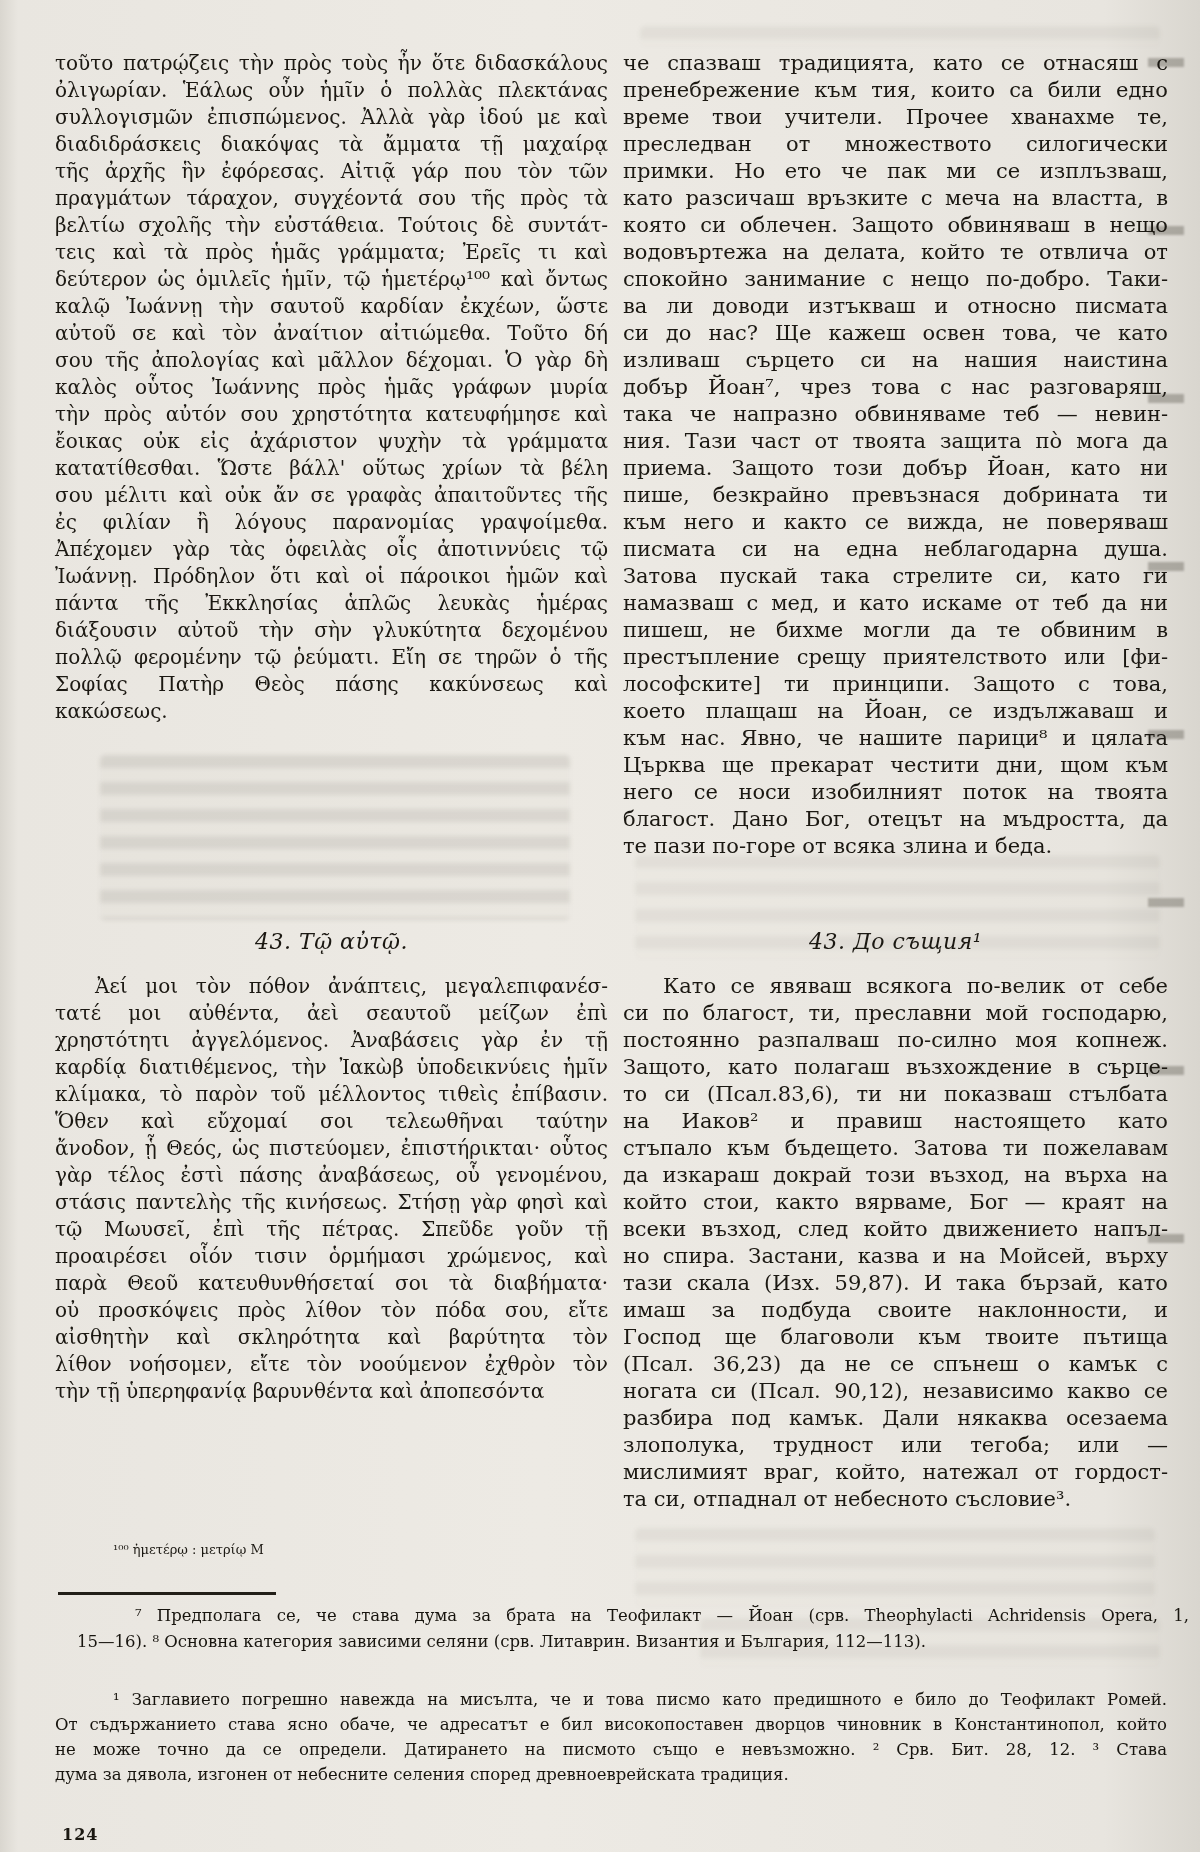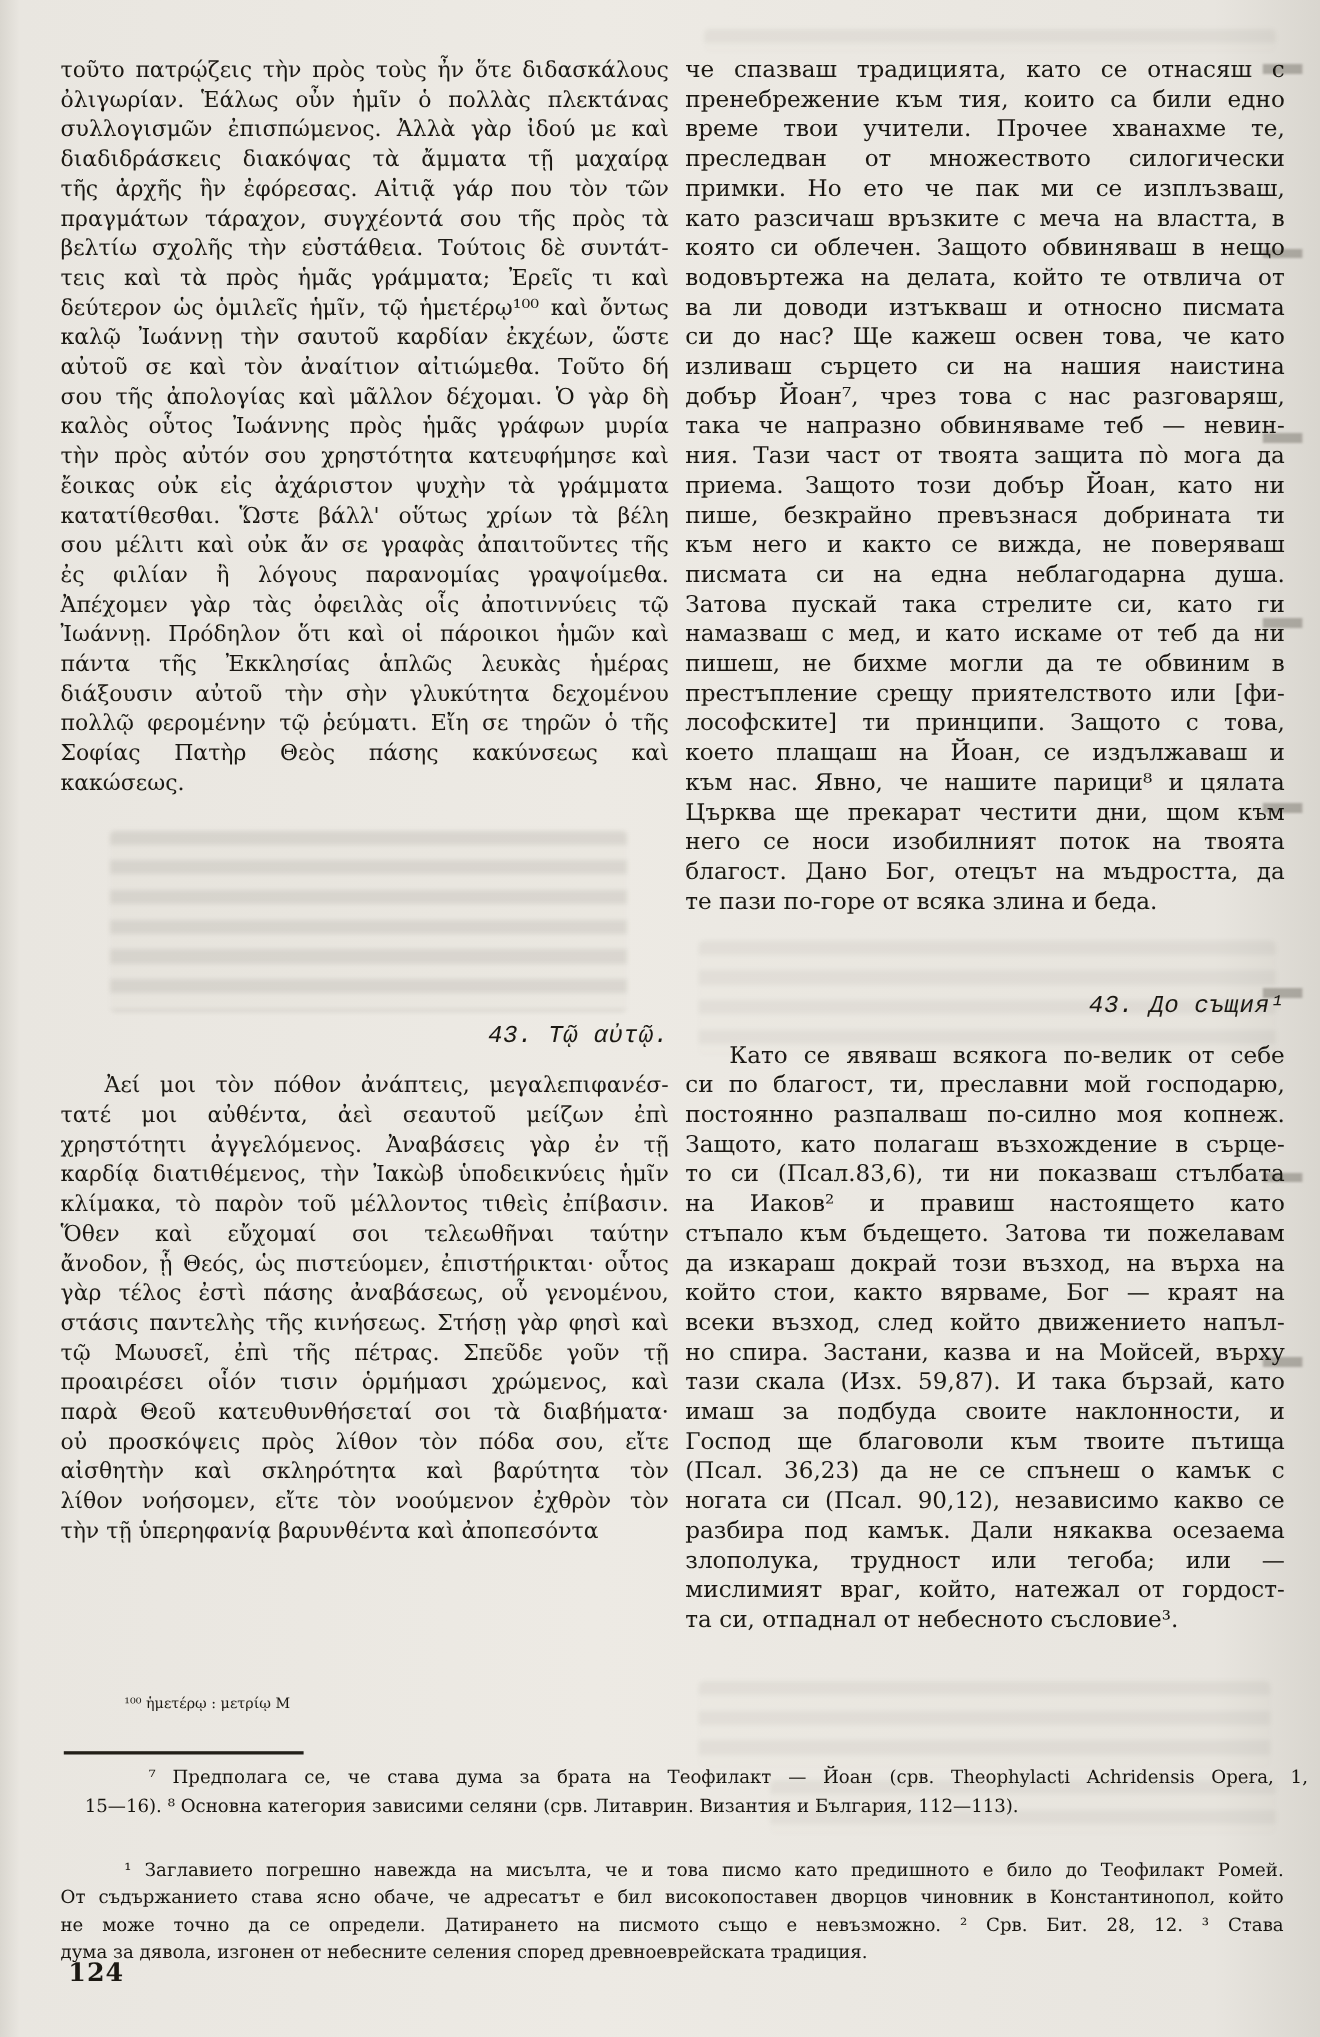--- a/index.html
+++ b/index.html
@@ -8,32 +8,32 @@
     background:linear-gradient(90deg,#d9d6cf 0,#e9e6e0 18px,#edeae4 45%,#e8e5df 92%,#d9d6cf 100%);
     font-family:"DejaVu Serif", serif;
     color:#1b1812;
   }
   .col { position:absolute; top:50px; z-index:2; }
   .col-left  { left:55px;  width:553px; font-size:20px; }
   .col-right { left:623px; width:545px; font-size:21px; }
   .tline { height:27px; line-height:27px; text-align:justify; text-align-last:justify; }
   .para .tline:last-child { text-align-last:left; }
   .indent-first .tline:first-child { text-indent:40px; }
-  .heading { line-height:27px; text-align:right; font-style:italic; font-size:22px; letter-spacing:0.5px;font-family:Liberation Mono, monospace; }
+  .heading { line-height:27px; text-align:center; font-style:italic; font-size:22px; letter-spacing:0.5px; }
   .col-left  .heading { margin-top:203px; margin-bottom:18px; }
   .col-right .heading { margin-top:68px;  margin-bottom:18px; }
   .apparatus { position:absolute; left:113px; top:1542px; width:480px; font-size:13px; z-index:2; }
   .fn-rule { position:absolute; left:58px; top:1592px; width:218px; height:3px; background:#221f18; z-index:2; }
   .footnotes { position:absolute; left:55px; width:1112px; font-size:16.5px; z-index:2; color:#17140e; }
   .footnotes .tline { height:26px; line-height:26px; }
   .fn-block-1 { top:1603px;margin-left:22px; }
   .fn-block-2 { top:1687px; }
   .fn-block-2 .tline { height:25px; line-height:25px; }
   .fn-indent .tline:first-child { text-indent:58px; }
-  .page-number { position:absolute; left:62px; top:1780px; font-size:23px; font-weight:bold; letter-spacing:1px; z-index:2;text-align:right; }
+  .page-number { position:absolute; left:62px; top:1825px; font-size:16px; font-weight:bold; letter-spacing:1px; z-index:2;text-align:right; }
   
   .smudge { position:absolute; z-index:1; border-radius:5px; filter:blur(2px);
     background:repeating-linear-gradient(180deg, rgba(95,90,78,0.13) 0 13px, rgba(95,90,78,0.02) 13px 27px); }
   .smudge-edge { position:absolute; z-index:1; filter:blur(1px);
     background:repeating-linear-gradient(180deg, rgba(55,50,42,0.30) 0 9px, transparent 9px 168px); }
   .smudge-faint { opacity:0.55; }
 </style>
 </head>
 <body>
 
@@ -98,20 +98,21 @@
   <div class="col col-right">
     <div class="para">
         <div class="tline">че спазваш традицията, като се отнасяш с</div>
         <div class="tline">пренебрежение към тия, които са били едно</div>
         <div class="tline">време твои учители. Прочее хванахме те,</div>
         <div class="tline">преследван от множеството силогически</div>
         <div class="tline">примки. Но ето че пак ми се изплъзваш,</div>
         <div class="tline">като разсичаш връзките с меча на властта, в</div>
         <div class="tline">която си облечен. Защото обвиняваш в нещо</div>
         <div class="tline">водовъртежа на делата, който те отвлича от</div>
+        <div class="tline">спокойно занимание с нещо по-добро. Таки-</div>
         <div class="tline">ва ли доводи изтъкваш и относно писмата</div>
         <div class="tline">си до нас? Ще кажеш освен това, че като</div>
         <div class="tline">изливаш сърцето си на нашия наистина</div>
         <div class="tline">добър Йоан⁷, чрез това с нас разговаряш,</div>
         <div class="tline">така че напразно обвиняваме теб — невин-</div>
         <div class="tline">ния. Тази част от твоята защита пò мога да</div>
         <div class="tline">приема. Защото този добър Йоан, като ни</div>
         <div class="tline">пише, безкрайно превъзнася добрината ти</div>
         <div class="tline">към него и както се вижда, не поверяваш</div>
         <div class="tline">писмата си на една неблагодарна душа.</div>

